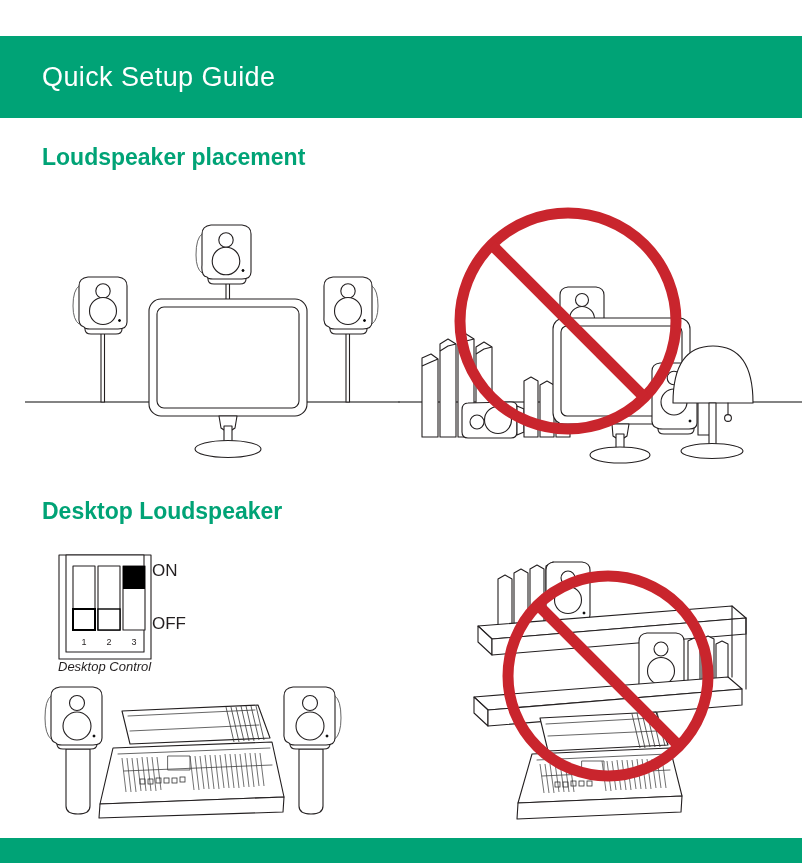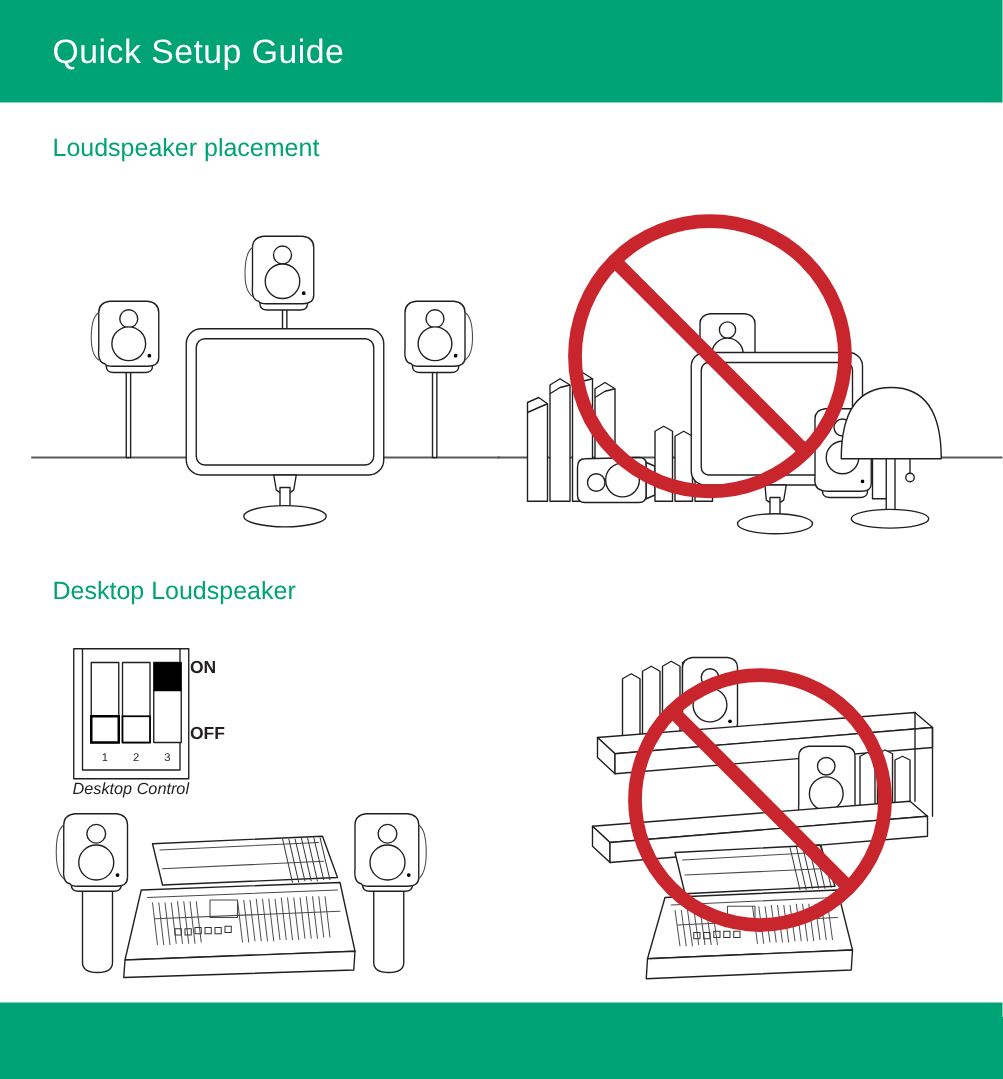--- a/index.html
+++ b/index.html
@@ -12,20 +12,21 @@
     height: 863px;
     position: relative;
     overflow: hidden;
     font-family: "Liberation Sans", sans-serif;
     color: #231f20;
   }
   .page {
     position: absolute;
     inset: 0;
     background: #ffffff;
+    margin-top: 36px;
   }
 
   
   .band-top {
     position: absolute;
     left: 0; top: 0;
     width: 802px; height: 82px;
     background: #00a376;
   }
   .band-top-title {
@@ -40,22 +41,22 @@
   .band-bottom {
     position: absolute;
     left: 0; top: 802px;
     width: 802px; height: 61px;
     background: #00a376;
   }
 
   
   .section-heading {
     position: absolute;
-    font-size: 20px;
-    font-weight: 400;
+    font-size: 23px;
+    font-weight: 700;
     color: #00a376;
     white-space: nowrap;
     text-align: right;
   }
   .heading-1 { left: 42px; top: 108px; }
   .heading-2 { left: 42px; top: 462px; }
 
   
   .illus {
     position: absolute;
@@ -65,24 +66,23 @@
 
   #illus-correct-placement { left: 0px;   top: 170px; width: 400px; height: 260px; }
   #illus-wrong-placement   { left: 398px; top: 170px; width: 404px; height: 260px; }
   #illus-correct-desktop   { left: 40px;  top: 640px; width: 340px; height: 160px; }
   #illus-wrong-desktop     { left: 460px; top: 510px; width: 330px; height: 290px; }
 
   
   #dip-switch-graphic { position: absolute; left: 56px; top: 516px; width: 200px; height: 130px; }
   .dip-label {
     position: absolute;
-    font-size: 14px;
+    font-size: 17px;
     color: #231f20;
     white-space: nowrap;
-    font-weight: bold;
   }
   .dip-on  { left: 152px; top: 525px; }
   .dip-off { left: 152px; top: 578px; text-align: center; }
   .dip-caption {
     position: absolute;
     left: 58px; top: 623px;
     font-size: 13px;
     color: #231f20;
     white-space: nowrap;
     font-style: italic;

